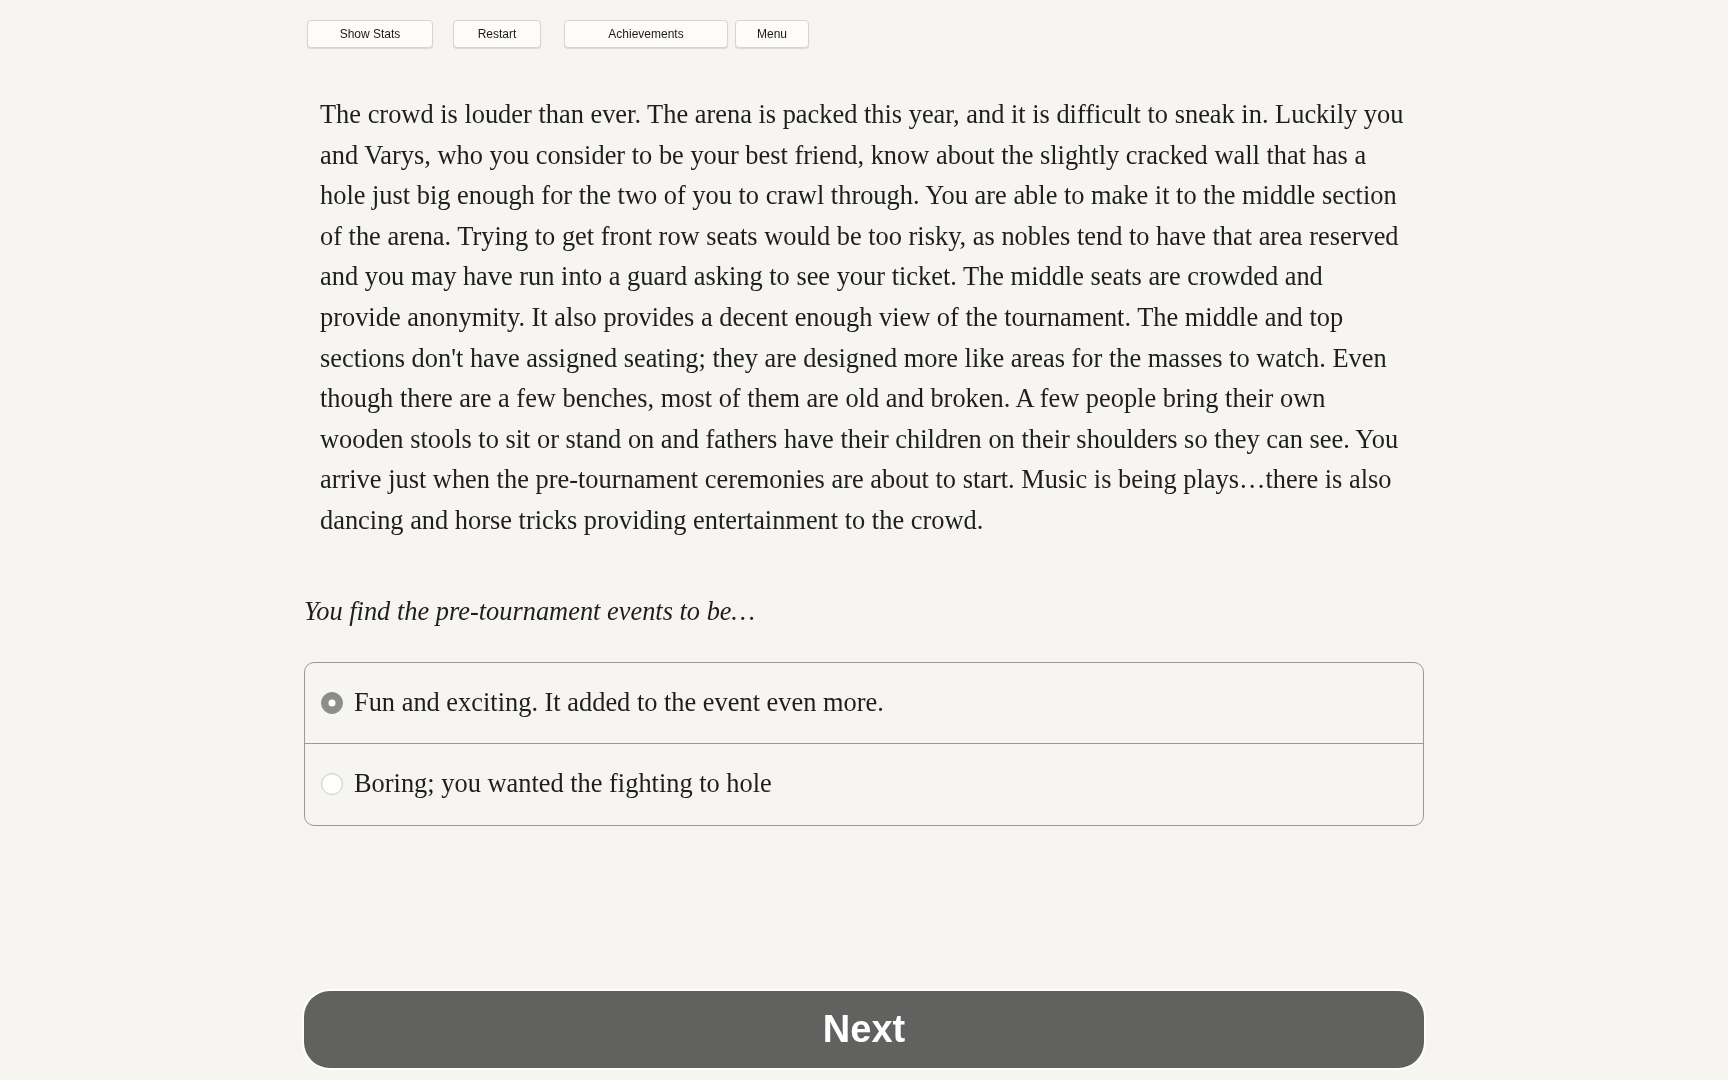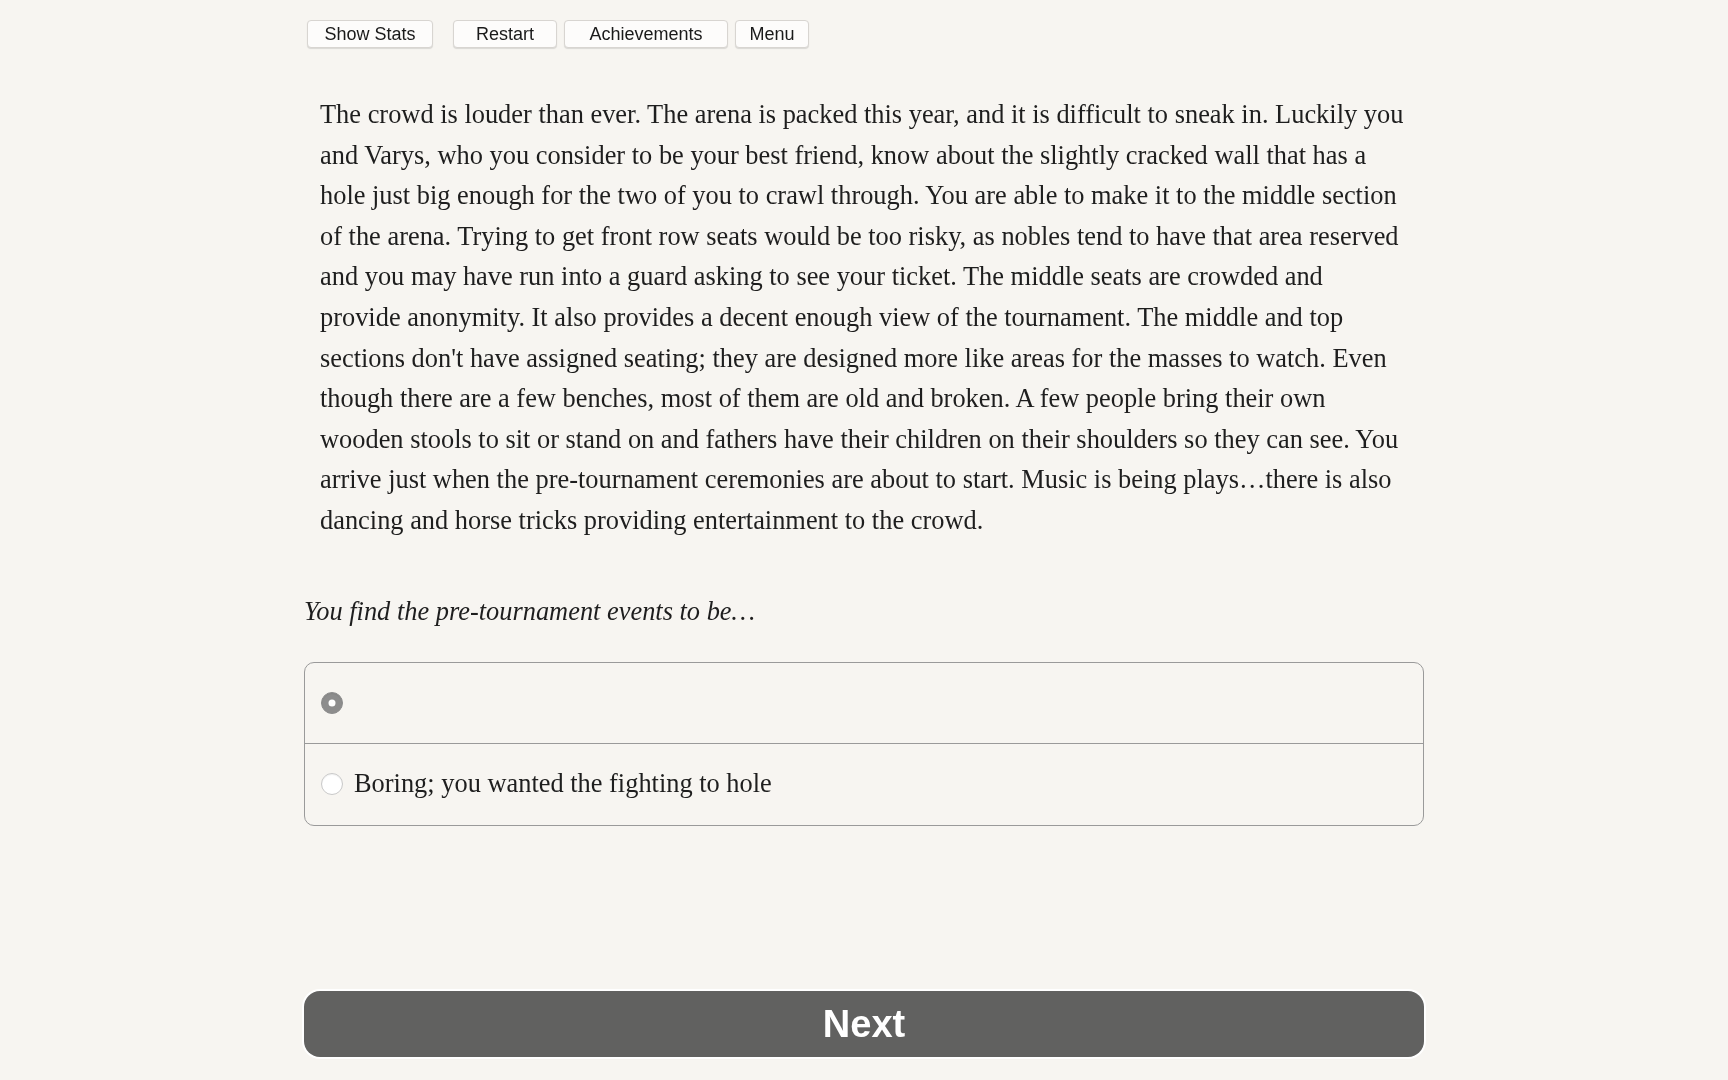--- a/index.html
+++ b/index.html
@@ -18,21 +18,21 @@
     .tb-btn {
       position: absolute;
       top: 0;
       height: 28px;
       box-sizing: border-box;
       background: #fdfcfb;
       border: 1px solid #d8d5d1;
       border-radius: 4px;
       box-shadow: 0 1px 1px rgba(0,0,0,0.12);
       font-family: "Liberation Sans", "DejaVu Sans", sans-serif;
-      font-size: 18px;
+      font-size: 12px;
       color: #1a1a1a;
       display: flex;
       align-items: center;
       justify-content: center;
       cursor: pointer;
       padding: 0;
     }
     .main-text {
       position: absolute;
       left: 304px;
@@ -106,54 +106,54 @@
       background: #ffffff;
       left: 50%;
       top: 50%;
       transform: translate(-50%, -50%);
     }
     .next-btn {
       position: absolute;
       left: 304px;
       top: 991px;
       width: 1120px;
-      height: 66px;
+      height: 77px;
       background: #616160;
       border: none;
-      border-radius: 16px;
+      border-radius: 26px;
       color: #ffffff;
       font-family: "Liberation Sans", "DejaVu Sans", sans-serif;
       font-weight: bold;
       font-size: 38px;
       display: flex;
       align-items: center;
       justify-content: center;
       cursor: pointer;
       box-shadow: 0 0 0 2px #ffffff;
       padding: 0;
     }
   </style>
 </head>
 <body>
 
 <div class="toolbar-wrap">
   <button class="tb-btn" style="left:307px; top:20px; width:126px;">Show Stats</button>
-  <button class="tb-btn" style="left:453px; top:20px; width:104px;">Restart</button>
+  <button class="tb-btn" style="left:453px; top:20px; width:88px;">Restart</button>
   <button class="tb-btn" style="left:564px; top:20px; width:164px;">Achievements</button>
   <button class="tb-btn" style="left:735px; top:20px; width:74px;">Menu</button>
 </div>
 
 <div class="main-text">
   <p>The crowd is louder than ever. The arena is packed this year, and it is difficult to sneak in. Luckily you and Varys, who you consider to be your best friend, know about the slightly cracked wall that has a hole just big enough for the two of you to crawl through. You are able to make it to the middle section of the arena. Trying to get front row seats would be too risky, as nobles tend to have that area reserved and you may have run into a guard asking to see your ticket. The middle seats are crowded and provide anonymity. It also provides a decent enough view of the tournament. The middle and top sections don't have assigned seating; they are designed more like areas for the masses to watch. Even though there are a few benches, most of them are old and broken. A few people bring their own wooden stools to sit or stand on and fathers have their children on their shoulders so they can see. You arrive just when the pre-tournament ceremonies are about to start. Music is being plays…there is also dancing and horse tricks providing entertainment to the crowd.</p>
 </div>
 
 <p class="prompt">You find the pre-tournament events to be…</p>
 
 <div class="choices">
   <div class="choice r1">
-    <span class="radio checked"></span>
+    <span class="radio checked"></span><span>Fun and exciting. It added to the event even more.</span>
   </div>
   <div class="choice r2">
     <span class="radio"></span><span>Boring; you wanted the fighting to hole</span>
   </div>
 </div>
 
 <button class="next-btn">Next</button>
 
 </body></html>

